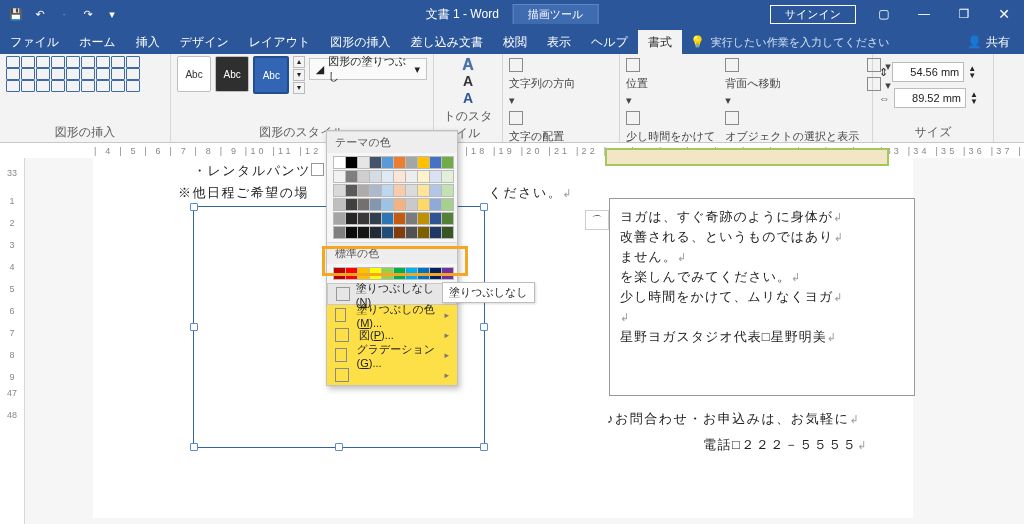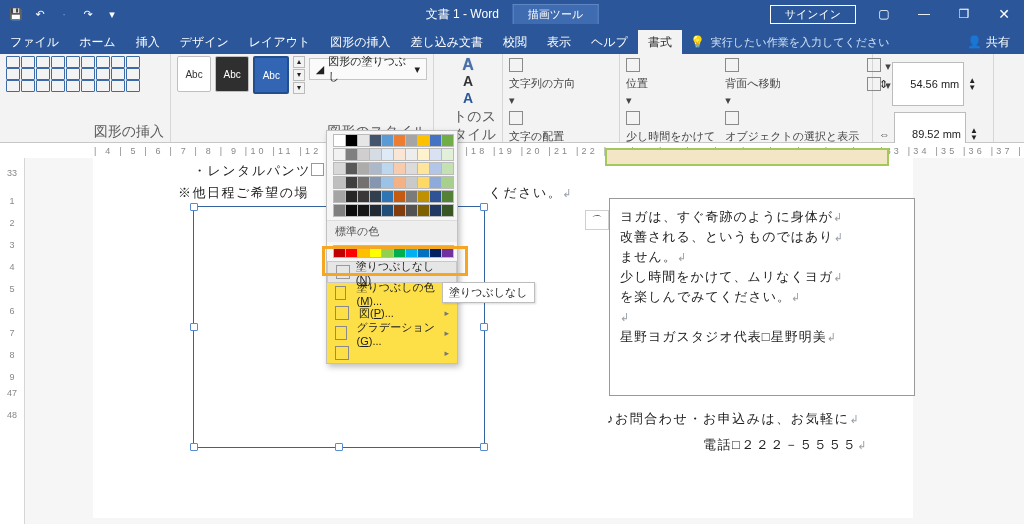--- a/index.html
+++ b/index.html
@@ -15,32 +15,32 @@
 .win-close{font-size:14px}
 .menubar{height:26px;background:#2b579a;color:#fff;display:flex;align-items:flex-end}
 .tab{padding:0 10px;height:24px;display:flex;align-items:center;font-size:12px}
 .tab.active{background:#f3f3f3;color:#2f2f2f}
 .search-area{display:flex;align-items:center;gap:6px;margin-left:8px;color:#cfe0f4;font-size:11px;height:24px}
 .bulb{color:#ffd966;font-size:12px}
 .share{margin-left:auto;padding:0 14px;height:24px;display:flex;align-items:center;gap:4px;font-size:12px}
 .ribbon{height:88px;background:#f3f3f3;border-bottom:1px solid #c7c7c7;display:flex;align-items:stretch}
 .group{border-right:1px solid #d6d6d6;display:flex;flex-direction:column;padding:2px 6px 0}
 .group-body{flex:1;display:flex;align-items:flex-start;gap:4px}
-.group-label{font-size:14px;color:#5a5a5a;text-align:right;padding:1px 0}
+.group-label{font-size:12px;color:#5a5a5a;text-align:center;padding:1px 0}
 .shapes-pal{display:grid;grid-template-columns:repeat(9,13px);grid-auto-rows:11px;gap:1px 2px}
 .shapes-pal span{width:12px;height:10px;border:1px solid #3e6aa6;display:inline-block;border-radius:1px}
 .style-card{width:34px;height:34px;border:1px solid #bfbfbf;background:#fff;display:flex;align-items:center;justify-content:center;font-size:10px;color:#333;border-radius:2px}
 .style-card.dark{background:#2f2f2f;color:#fff}
 .style-card.blue{background:#3265b3;color:#fff;border:2px solid #214e8e}
 .fill-btn{height:20px;border:1px solid #c5c5c5;background:#fafafa;padding:0 6px;display:flex;align-items:center;gap:4px;font-size:11px}
 .stub{color:#444;font-size:11px;line-height:17px}
 .stub span{display:block;white-space:nowrap}
 .ic{display:inline-block;width:12px;height:12px;margin-right:4px;vertical-align:-2px;border:1px solid #8a8a8a}
 .cmdcol{display:flex;flex-direction:column;gap:2px;padding-top:2px}
-.size-field{width:62px;height:18px;border:1px solid #bcbcbc;background:#fff;display:flex;align-items:center;justify-content:flex-end;padding:12px 4px;font-size:11px}
+.size-field{width:62px;height:18px;border:1px solid #bcbcbc;background:#fff;display:flex;align-items:center;justify-content:flex-end;padding:0 4px;font-size:11px}
 
 .hruler{height:16px;background:#fff;border-bottom:1px solid #c9c9c9;margin-left:24px;position:relative;color:#888;font-size:9px;display:flex;align-items:center;white-space:nowrap;overflow:hidden;padding-left:70px;letter-spacing:3.2px}
 .workspace{position:absolute;top:158px;left:0;right:0;bottom:0;display:flex;background:#fff}
 .vruler{width:24px;background:#fff;border-right:1px solid #d6d6d6;color:#888;font-size:9px;display:flex;flex-direction:column;align-items:center;gap:6px;padding-top:4px}
 .page{flex:1;position:relative;background:#f6f6f6}
 .paper{position:absolute;left:68px;top:0;width:820px;height:360px;background:#fff}
 .docline{position:absolute;font-size:13px;color:#222;letter-spacing:1.5px;font-family:"MS Mincho","Yu Mincho",serif}
 .l1{left:100px;top:4px}
 .l2{left:85px;top:26px}
 .ph{display:inline-block;width:11px;height:11px;border:1px solid #999;vertical-align:-1px}
@@ -275,37 +275,38 @@
         <div class="handle" style="left:calc(50% - 4px);top:-4px"></div>
         <div class="handle" style="left:calc(50% - 4px);bottom:-4px"></div>
         <div class="handle" style="left:-4px;top:calc(50% - 4px)"></div>
         <div class="handle" style="right:-4px;top:calc(50% - 4px)"></div>
       </div>
 
       <div class="textbox" id="tbox">
           <div>ヨガは、すぐ奇跡のように身体が<span class="retmark">↲</span></div>
           <div>改善される、というものではあり<span class="retmark">↲</span></div>
           <div>ません。<span class="retmark">↲</span></div>
+          <div>を楽しんでみてください。<span class="retmark">↲</span></div>
           <div>少し時間をかけて、ムリなくヨガ<span class="retmark">↲</span></div>
-          <div>を楽しんでみてください。<span class="retmark">↲</span></div>
           <div><span class="retmark">↲</span></div>
           <div>星野ヨガスタジオ代表□星野明美<span class="retmark">↲</span></div>
         </div>
 
       <div class="below b1">
         <span>♪お問合わせ・お申込みは、お気軽に</span><span class="retmark">↲</span>
       </div>
       <div class="below b2">
         <span>電話□２２２－５５５５</span><span class="retmark">↲</span>
       </div>
     </div>
   </div>
 </div>
 
 <div class="dropdown">
+  <div class="dd-sec">テーマの色</div>
   <div class="palette" id="pal-theme">
       <div class="sw" style="background: rgb(255, 255, 255);"></div>
       <div class="sw" style="background: rgb(0, 0, 0);"></div>
       <div class="sw" style="background: rgb(231, 230, 230);"></div>
       <div class="sw" style="background: rgb(68, 84, 106);"></div>
       <div class="sw" style="background: rgb(91, 155, 213);"></div>
       <div class="sw" style="background: rgb(237, 125, 49);"></div>
       <div class="sw" style="background: rgb(165, 165, 165);"></div>
       <div class="sw" style="background: rgb(255, 192, 0);"></div>
       <div class="sw" style="background: rgb(68, 114, 196);"></div>

